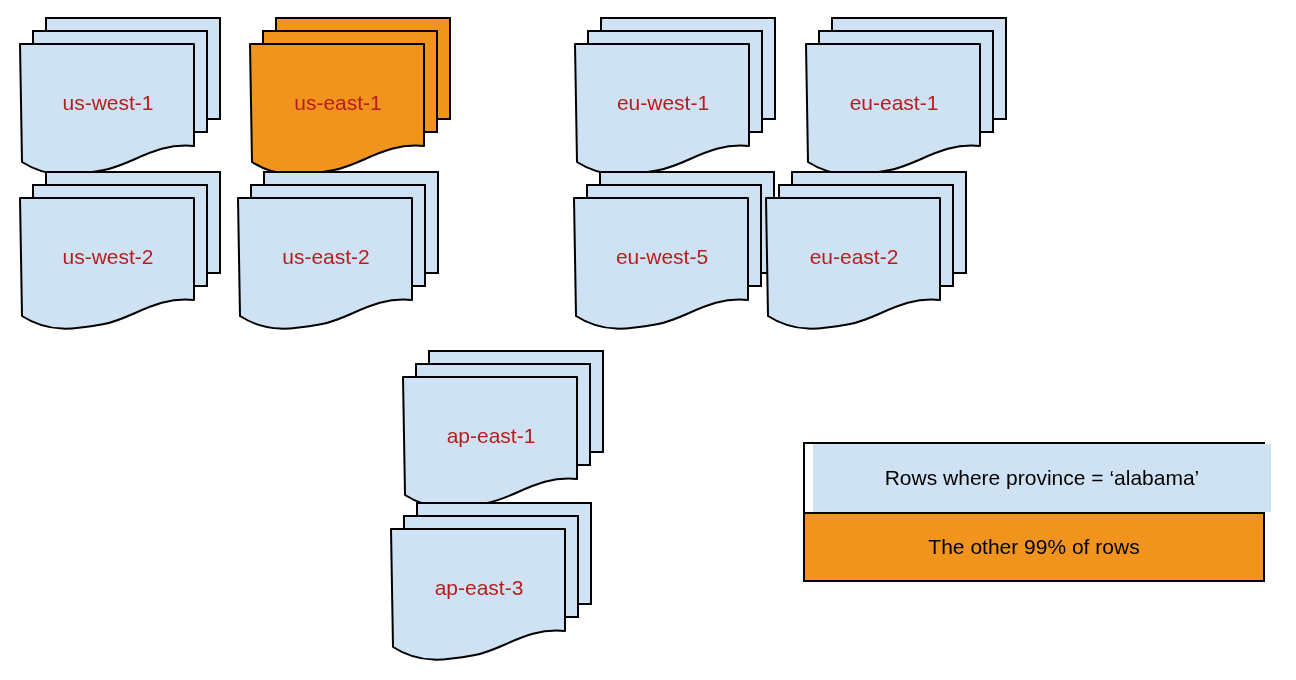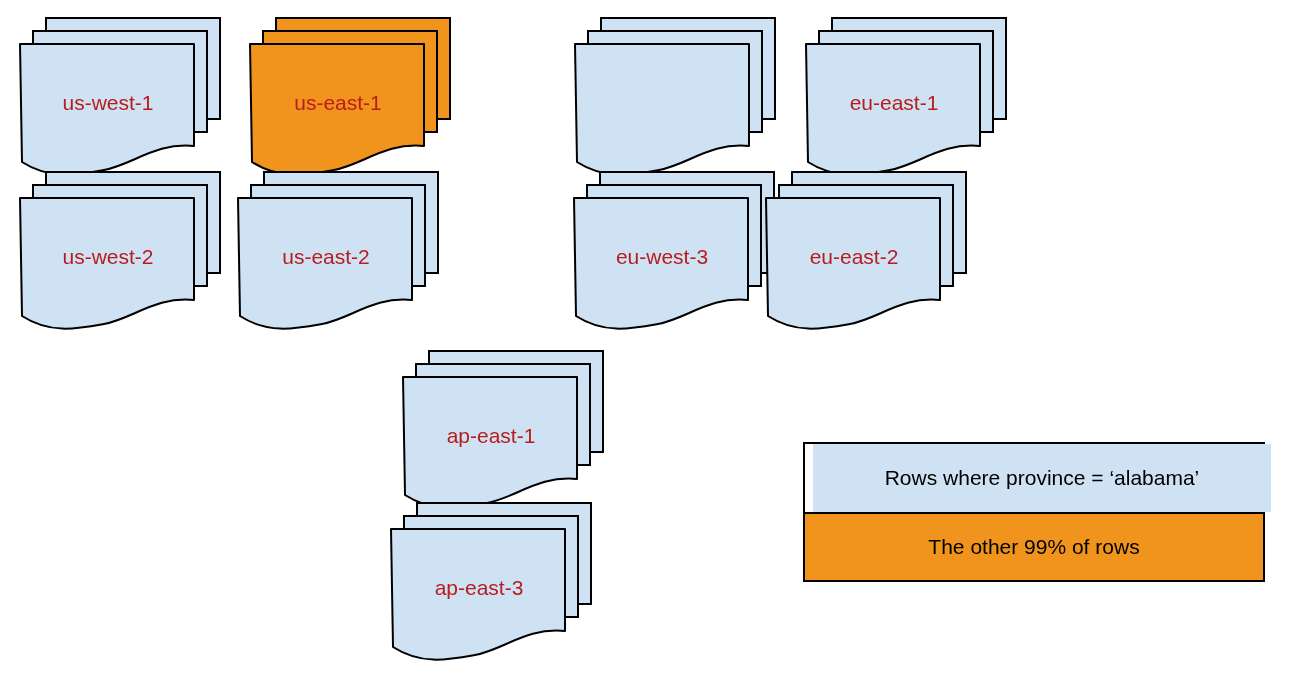--- a/index.html
+++ b/index.html
@@ -127,20 +127,21 @@
       </svg>
     <div class="label">us-east-1</div>
   </div>
 
   <div class="stack pos-eu-west-1 blue">
     <div class="sheet back"></div>
     <div class="sheet middle"></div>
     <svg class="doc-svg" viewBox="0 0 178 134" preserveAspectRatio="none">
         <use href="#doc-shape"></use>
       </svg>
+    <div class="label">eu-west-1</div>
   </div>
 
   <div class="stack pos-eu-east-1 blue">
     <div class="sheet back"></div>
     <div class="sheet middle"></div>
     <svg class="doc-svg" viewBox="0 0 178 134" preserveAspectRatio="none">
         <use href="#doc-shape"></use>
       </svg>
     <div class="label">eu-east-1</div>
   </div>
@@ -162,21 +163,21 @@
       </svg>
     <div class="label">us-east-2</div>
   </div>
 
   <div class="stack pos-eu-west-2 blue">
     <div class="sheet back"></div>
     <div class="sheet middle"></div>
     <svg class="doc-svg" viewBox="0 0 178 134" preserveAspectRatio="none">
         <use href="#doc-shape"></use>
       </svg>
-    <div class="label">eu-west-3</div>
+    <div class="label">eu-west-5</div>
   </div>
 
   <div class="stack pos-eu-east-2 blue">
     <div class="sheet back"></div>
     <div class="sheet middle"></div>
     <svg class="doc-svg" viewBox="0 0 178 134" preserveAspectRatio="none">
         <use href="#doc-shape"></use>
       </svg>
     <div class="label">eu-east-2</div>
   </div>

